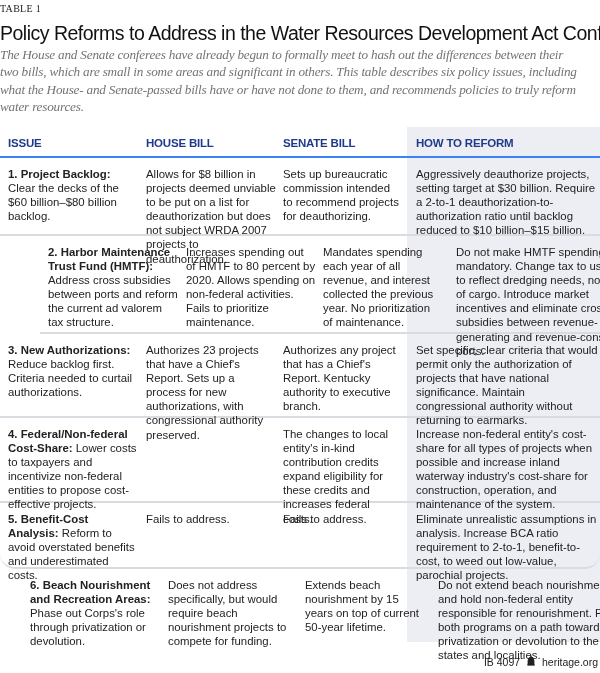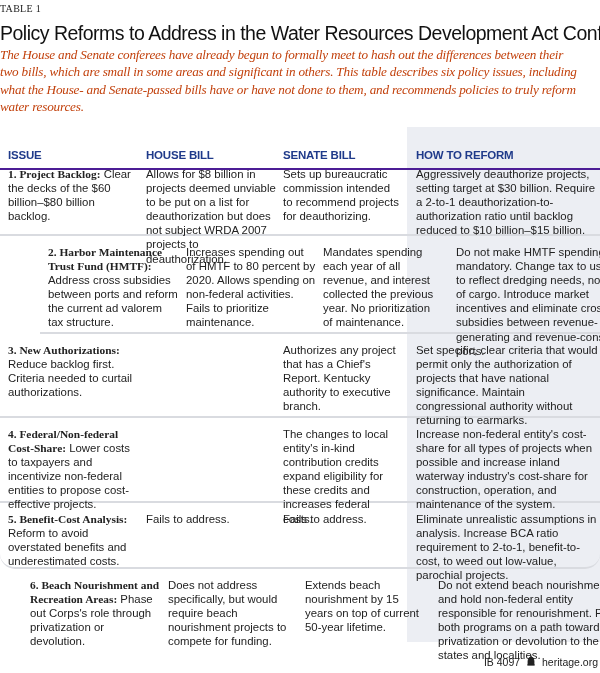--- a/index.html
+++ b/index.html
@@ -1,32 +1,32 @@
 <!DOCTYPE html>
 <html><head>
 <meta charset="utf-8">
 <style>
   html, body { margin: 0; padding: 0; background: #ffffff; }
   body { width: 600px; height: 673px; position: relative; overflow: hidden; color: #1a1a1a; }
   .label { position: absolute; left: 0; top: 3px; font-family: "Liberation Serif", serif; font-size: 10px; letter-spacing: 0.3px; color: #222; }
   .title { position: absolute; left: 0; top: 22px; font-family: "Liberation Sans", sans-serif; font-size: 19.5px; letter-spacing: -0.5px; color: #111; white-space: nowrap; }
-  .subtitle { position: absolute; left: 0; top: 46px; width: 580px; font-family: "Liberation Serif", serif; font-style: italic; font-size: 13.2px; line-height: 17.4px; color: #c2410c; letter-spacing: -0.2px; }
+  .subtitle { position: absolute; left: 0; top: 46px; width: 580px; font-family: "Liberation Serif", serif; font-style: italic; font-size: 13.2px; line-height: 17.4px; color: #737373; letter-spacing: -0.2px; }
   .tbl { position: absolute; left: 0; top: 127px; width: 600px; font-family: "Liberation Sans", sans-serif; font-size: 11.4px; line-height: 14.1px; color: #222; }
   .hl { position: absolute; left: 407px; top: 0; width: 193px; height: 515px; background: #eceef3; }
   .row { position: absolute; left: 0; width: 600px; }
-  .hdr { top: 12px; height: 29px; border-bottom: 2px solid #4c1d95; }
+  .hdr { top: 0; height: 29px; border-bottom: 2px solid #3b82f6; }
   .hdr .c { top: 9px; font-weight: bold; color: #1f3a8a; font-size: 11.5px; letter-spacing: -0.2px; }
   .sep { border-bottom: 2px solid #d9dbe0; }
   .c { position: absolute; }
   .c1 { left: 8px; width: 132px; }
   .c2 { left: 146px; width: 130px; }
   .c3 { left: 283px; width: 118px; }
   .c4 { left: 416px; width: 182px; }
   .row .c { top: 9px; }
-  b { font-weight: bold; font-family: Liberation Serif, serif; }
+  b { font-weight: bold; }
   .footer { position: absolute; right: 2px; top: 656px; font-family: "Liberation Sans", sans-serif; font-size: 10.5px; color: #222; }
 </style>
 </head>
 <body>
 
 <div class="label">TABLE 1</div>
 <div class="title">Policy Reforms to Address in the Water Resources Development Act Conference</div>
 <div class="subtitle">The House and Senate conferees have already begun to formally meet to hash out the differences between their two bills, which are small in some areas and significant in others. This table describes six policy issues, including what the House- and Senate-passed bills have or have not done to them, and recommends policies to truly reform water resources.</div>
 
 <div class="tbl">
@@ -48,20 +48,21 @@
 
   <div class="row sep" style="top:109px;height:96px;margin-left:40px;">
     <div class="c c1"><b>2. Harbor Maintenance Trust Fund (HMTF):</b><span> Address cross subsidies between ports and reform the current ad valorem tax structure.</span></div>
     <div class="c c2">Increases spending out of HMTF to 80 percent by 2020. Allows spending on non-federal activities. Fails to prioritize maintenance.</div>
     <div class="c c3">Mandates spending each year of all revenue, and interest collected the previous year. No prioritization of maintenance.</div>
     <div class="c c4">Do not make HMTF spending mandatory. Change tax to user fee to reflect dredging needs, not value of cargo. Introduce market incentives and eliminate cross-subsidies between revenue-generating and revenue-consuming ports.</div>
   </div>
 
   <div class="row sep" style="top:207px;height:82px;">
     <div class="c c1"><b>3. New Authorizations:</b><span> Reduce backlog first. Criteria needed to curtail authorizations.</span></div>
+    <div class="c c2">Authorizes 23 projects that have a Chief's Report. Sets up a process for new authorizations, with congressional authority preserved.</div>
     <div class="c c3">Authorizes any project that has a Chief's Report. Kentucky authority to executive branch.</div>
     <div class="c c4">Set specific, clear criteria that would permit only the authorization of projects that have national significance. Maintain congressional authority without returning to earmarks.</div>
   </div>
 
   <div class="row sep" style="top:291px;height:83px;">
     <div class="c c1"><b>4. Federal/Non-federal Cost-Share:</b><span> Lower costs to taxpayers and incentivize non-federal entities to propose cost-effective projects.</span></div>
     <div class="c c3">The changes to local entity's in-kind contribution credits expand eligibility for these credits and increases federal costs.</div>
     <div class="c c4">Increase non-federal entity's cost-share for all types of projects when possible and increase inland waterway industry's cost-share for construction, operation, and maintenance of the system.</div>
   </div>
 

